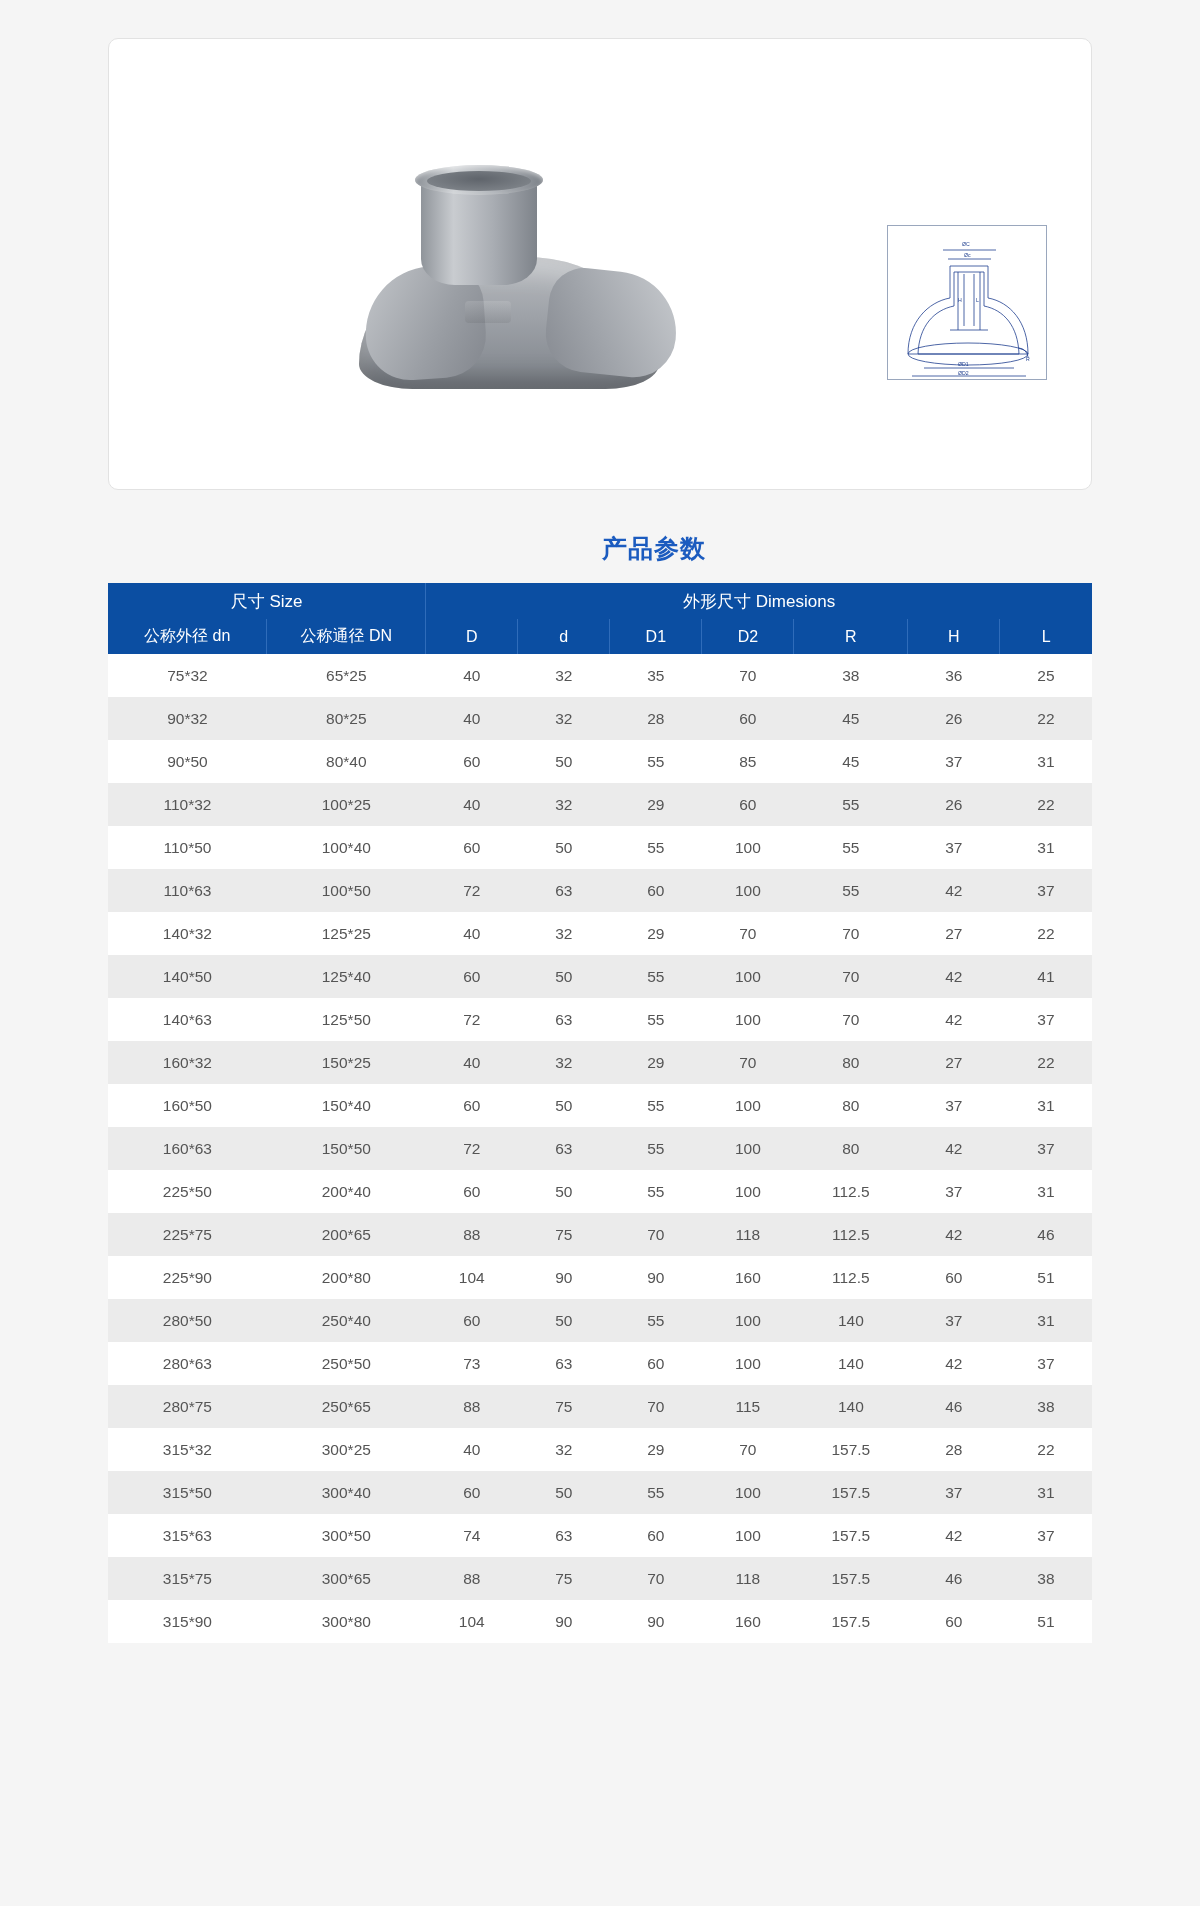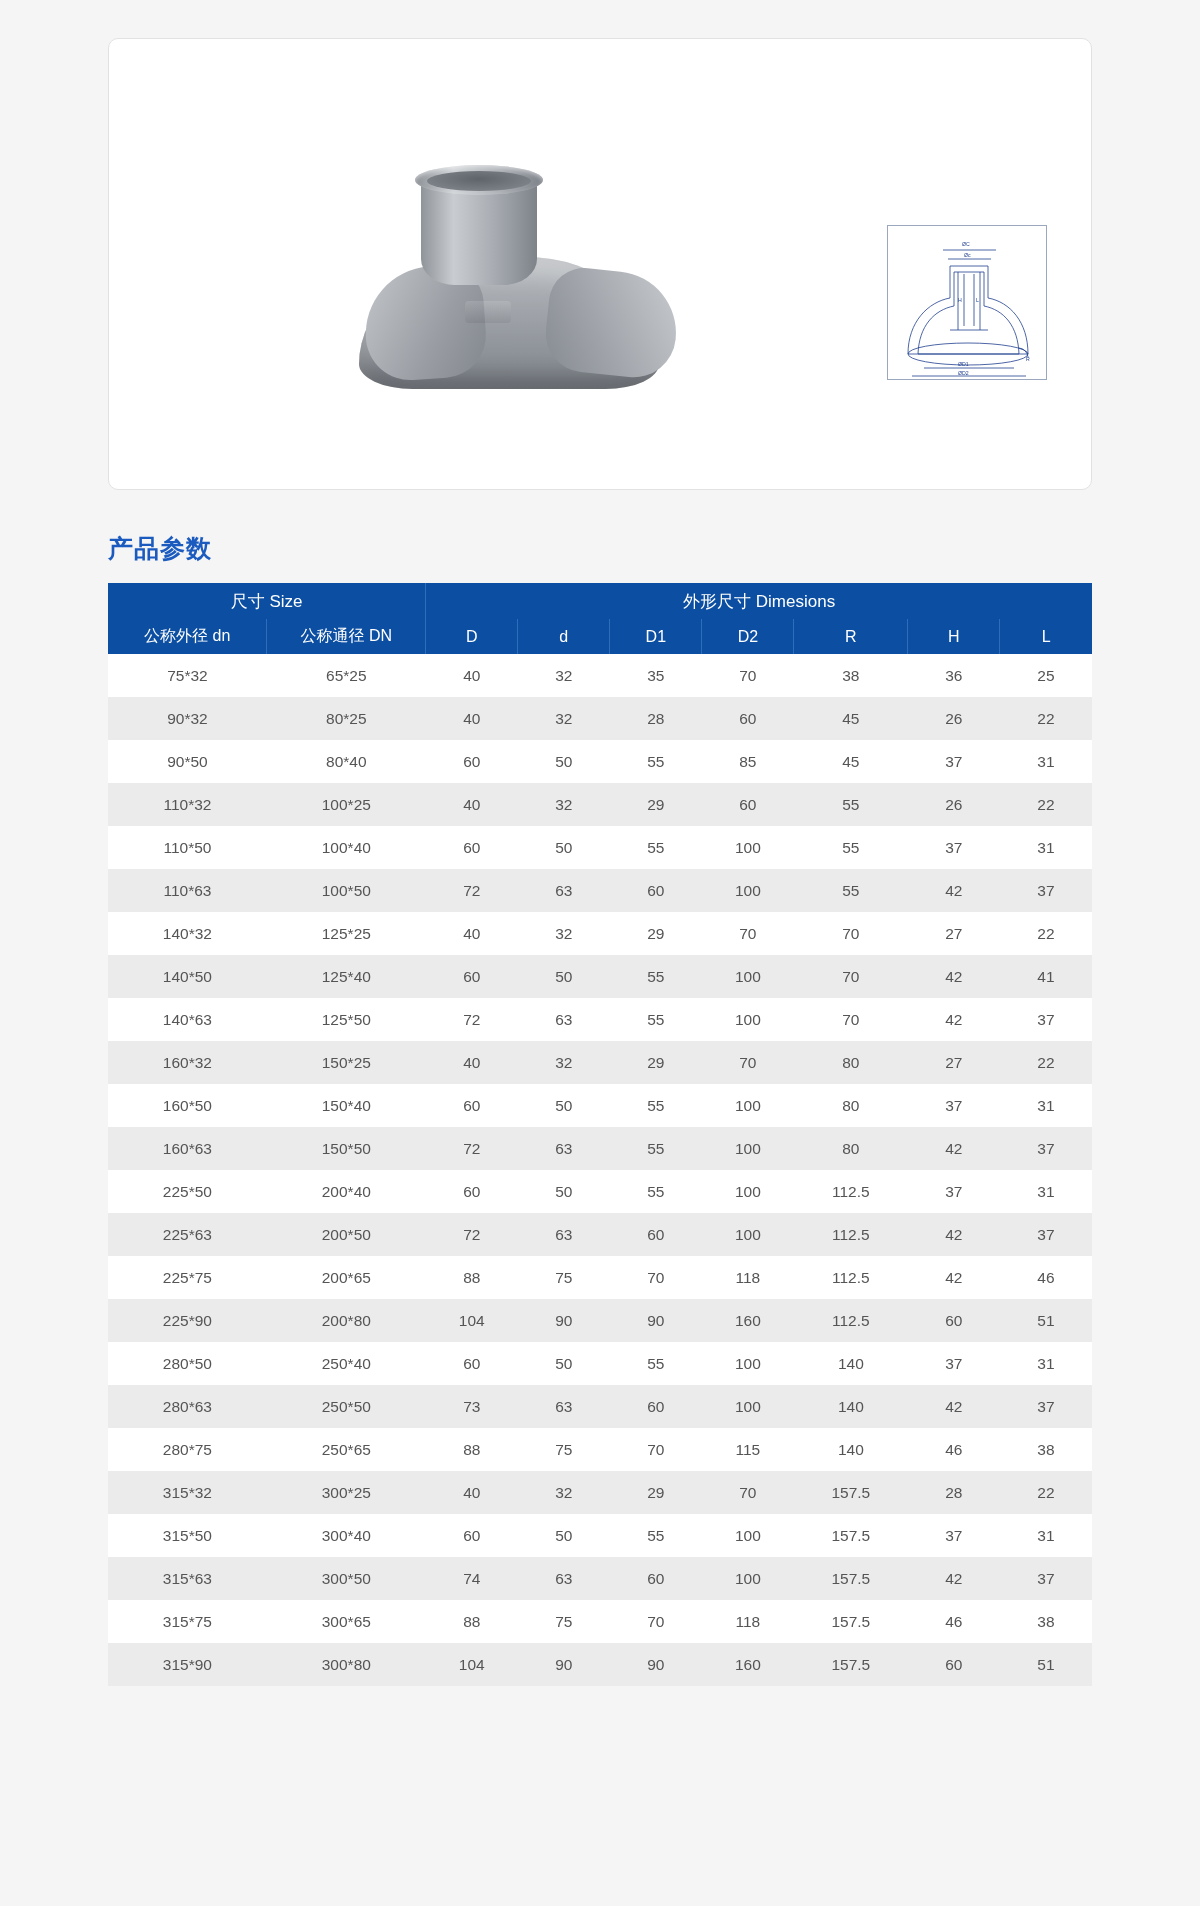--- a/index.html
+++ b/index.html
@@ -119,20 +119,21 @@
   }
   .drawing svg { display: block; }
 
   
   .section-title {
     margin: 42px 0 18px 108px;
     color: #1b5bbf;
     font-size: 25px;
     font-weight: 700;
     letter-spacing: 1px;
+    text-align: center;
   }
 
   
   .table-wrap {
     margin: 0 108px;
   }
   table {
     width: 100%;
     border-collapse: collapse;
     font-size: 15px;
@@ -375,31 +376,20 @@
             <td class="col-DN">200*40</td>
             <td class="col-sm">60</td>
             <td class="col-sm">50</td>
             <td class="col-sm">55</td>
             <td class="col-sm">100</td>
             <td class="col-r">112.5</td>
             <td class="col-sm">37</td>
             <td class="col-sm">31</td>
           </tr>
           <tr>
-            <td class="col-dn">225*63</td>
-            <td class="col-DN">200*50</td>
-            <td class="col-sm">72</td>
-            <td class="col-sm">63</td>
-            <td class="col-sm">60</td>
-            <td class="col-sm">100</td>
-            <td class="col-r">112.5</td>
-            <td class="col-sm">42</td>
-            <td class="col-sm">37</td>
-          </tr>
-          <tr>
             <td class="col-dn">225*75</td>
             <td class="col-DN">200*65</td>
             <td class="col-sm">88</td>
             <td class="col-sm">75</td>
             <td class="col-sm">70</td>
             <td class="col-sm">118</td>
             <td class="col-r">112.5</td>
             <td class="col-sm">42</td>
             <td class="col-sm">46</td>
           </tr>

